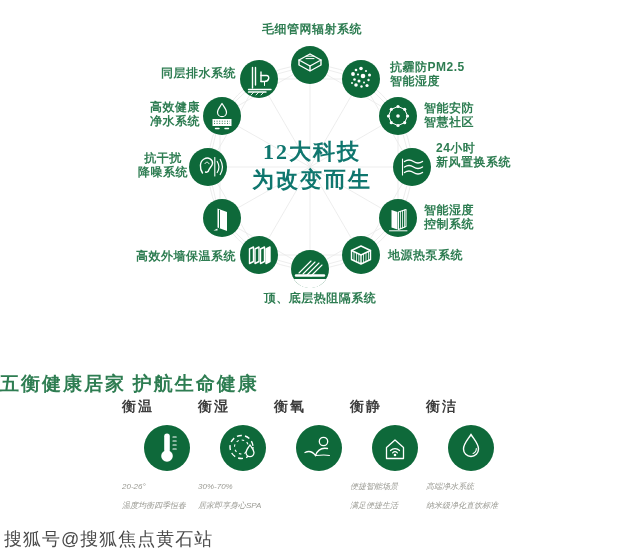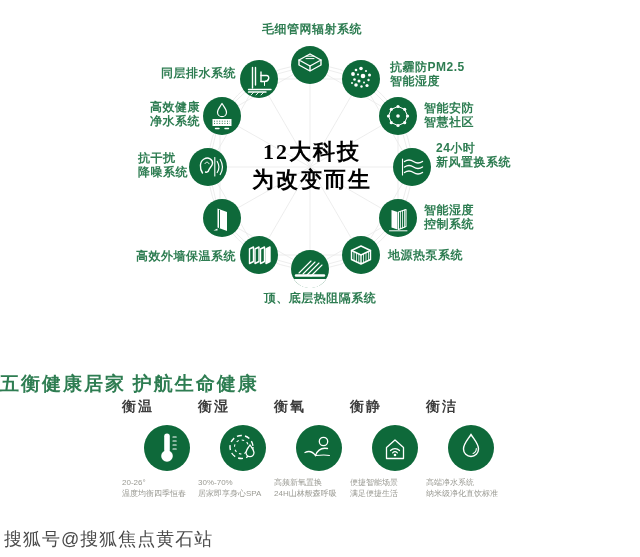--- a/index.html
+++ b/index.html
@@ -4,33 +4,33 @@
 <style>
   html,body{margin:0;padding:0;background:#fff;}
   .canvas{position:relative;width:640px;height:557px;background:#fff;overflow:hidden;
           font-family:"Liberation Sans",sans-serif;}
   .web{position:absolute;left:198px;top:55px;}
   .ring-icon{position:absolute;width:38px;height:38px;}
   .ring-icon svg{display:block;}
   .ring-label{position:absolute;font-size:12px;line-height:14px;font-weight:700;
               color:#2e7d52;white-space:pre-line;letter-spacing:0.5px;}
   .lbl-center{text-align:center;}
-  .lbl-right{text-align:left;}
+  .lbl-right{text-align:center;}
   .center-title{position:absolute;left:222px;top:138px;width:180px;text-align:center;
                 font-family:"Liberation Serif",serif;font-size:22px;line-height:28px;
-                font-weight:700;color:#000000;white-space:pre-line;letter-spacing:2px;}
+                font-weight:700;color:#0f766e;white-space:pre-line;letter-spacing:2px;}
   .fb-title{position:absolute;left:0;top:371px;width:640px;text-align:left;
             font-family:"Liberation Serif",serif;font-size:19px;font-weight:700;
             color:#2e7d52;letter-spacing:2px;}
   .fb-item{position:absolute;top:398px;width:90px;text-align:left;}
   .fb-name{font-family:"Liberation Serif",serif;font-size:14px;font-weight:700;
            color:#3d3d3d;letter-spacing:2px;}
   .fb-circle{width:46px;height:46px;margin:9px auto 6px;}
   .fb-circle svg{display:block;}
-  .fb-caption{font-size:8px;line-height:11px;color:#9a9a93;white-space:pre-line;}
+  .fb-caption{font-size:8px;line-height:19px;color:#9a9a93;white-space:pre-line;font-style:italic;}
   .watermark{position:absolute;left:4px;top:527px;font-size:18px;font-weight:400;
              color:#4a4a4a;letter-spacing:1px;
              text-shadow:-1px -1px 0 #fff,1px -1px 0 #fff,-1px 1px 0 #fff,1px 1px 0 #fff,0 0 3px #fff;}
   .glyph{stroke:#fff;stroke-width:1.4;fill:none;stroke-linecap:round;stroke-linejoin:round;}
 </style>
 </head>
 <body>
 
 <div class="canvas">
 
@@ -270,22 +270,20 @@
   <div class="fb-item" style="left:274px">
     <div class="fb-name">衡氧</div>
     <div class="fb-circle">
       <svg width="46" height="46" viewBox="0 0 46 46">
           <circle cx="23" cy="23" r="23" fill="#0e693a"></circle>
         <circle cx="27.5" cy="16.5" r="4.2" fill="none" stroke="#fff" stroke-width="1.3"></circle>
         <path d="M9 27.5 C13 25.5 16.5 26.5 19.5 30.5 C21.5 25 26 22.5 31.5 23.5" fill="none" stroke="#fff" stroke-width="1.3" stroke-linecap="round"></path>
         <path d="M19.5 30.5 C24 30 29 29.5 33.5 30.5" fill="none" stroke="#fff" stroke-width="1.1" stroke-linecap="round"></path>
       </svg>
     </div>
-    <div class="fb-caption">高频新氧置换
-24H山林般森呼吸</div>
   </div>
 
   <div class="fb-item" style="left:350px">
     <div class="fb-name">衡静</div>
     <div class="fb-circle">
       <svg width="46" height="46" viewBox="0 0 46 46">
           <circle cx="23" cy="23" r="23" fill="#0e693a"></circle>
         <path d="M14.5 22.5 L23 15 L31.5 22.5 V33.5 H14.5 Z" fill="none" stroke="#fff" stroke-width="1.3" stroke-linejoin="round"></path>
         <path d="M18.5 25.5 a6.4 6.4 0 0 1 9 0" fill="none" stroke="#fff" stroke-width="1.2" stroke-linecap="round"></path>
         <path d="M20.6 27.8 a3.4 3.4 0 0 1 4.8 0" fill="none" stroke="#fff" stroke-width="1.2" stroke-linecap="round"></path>

